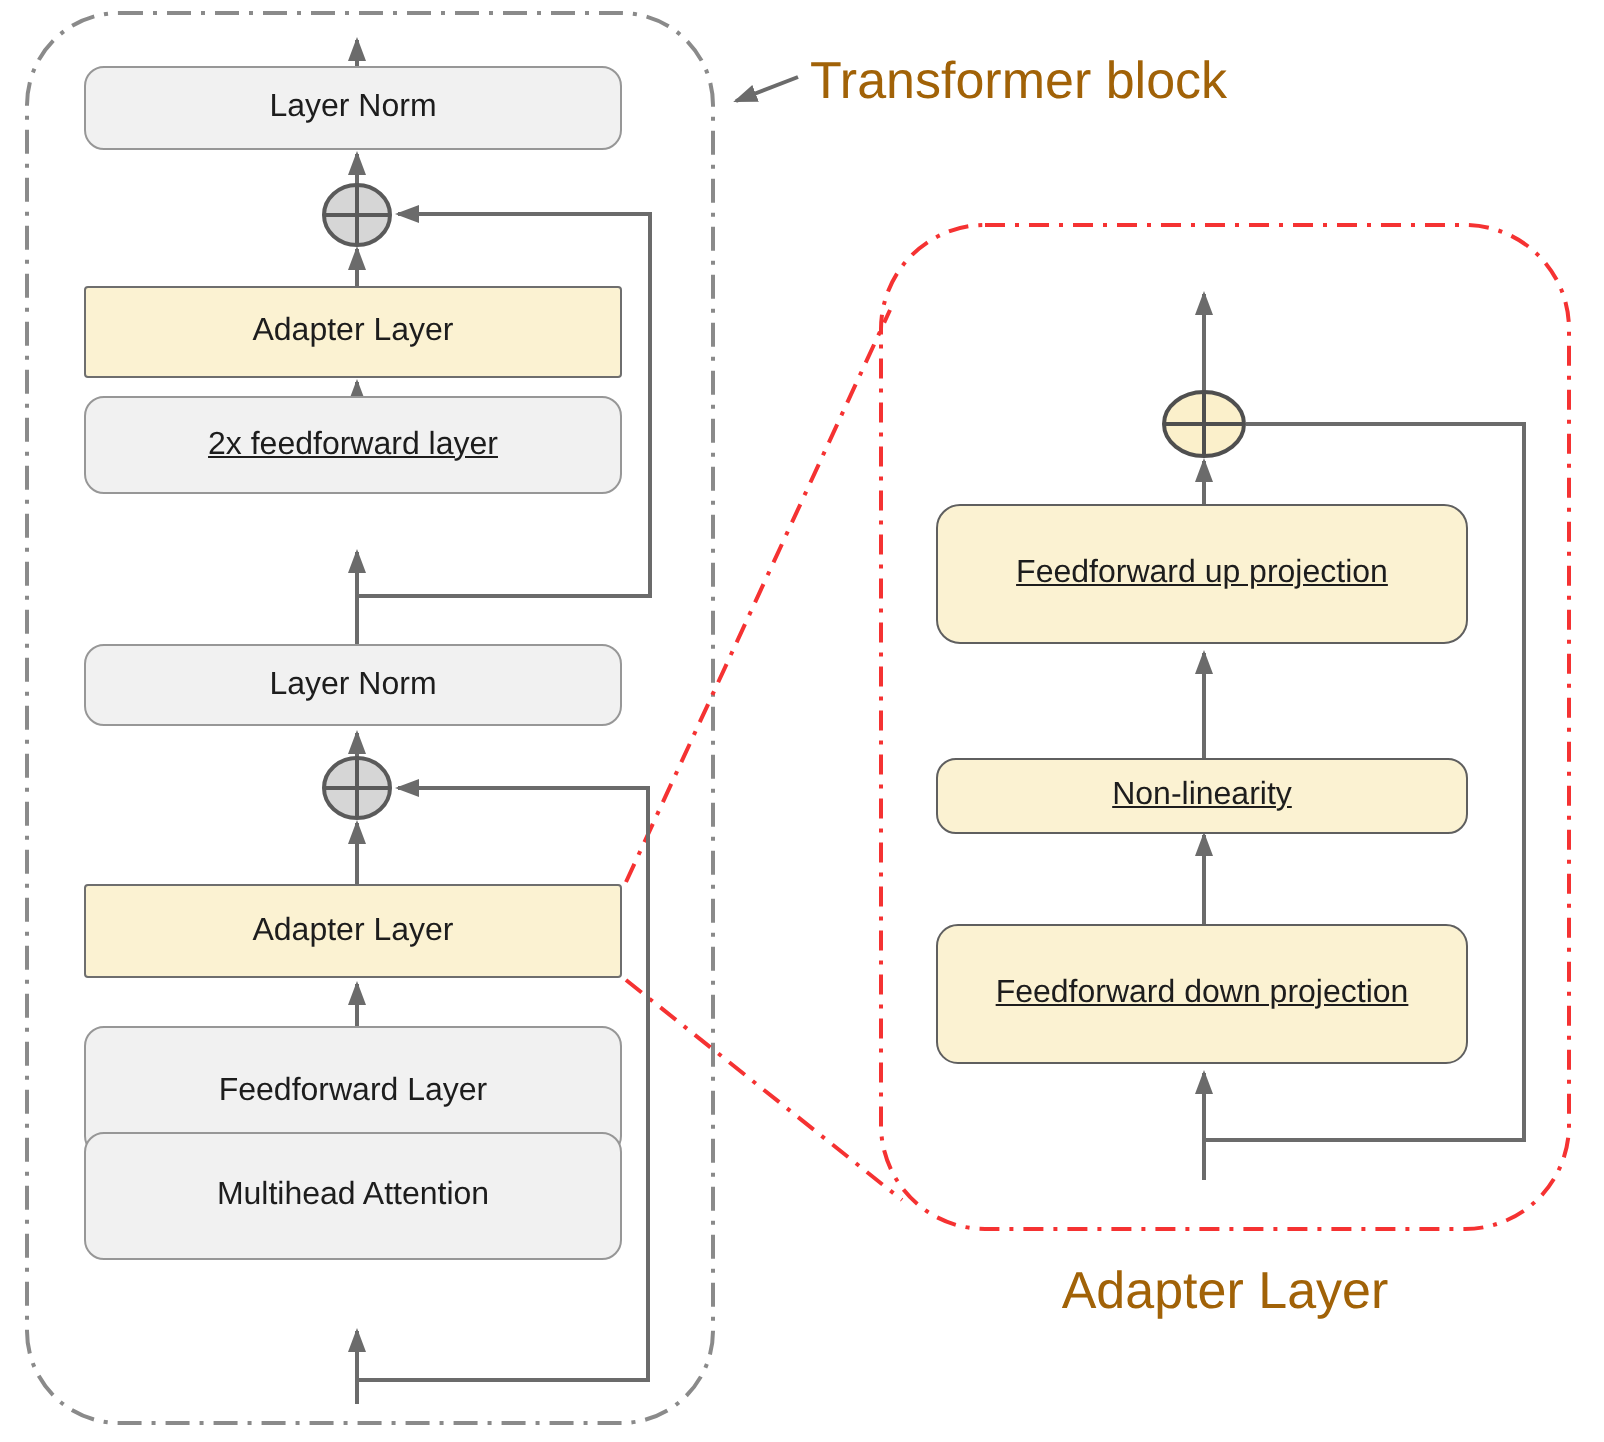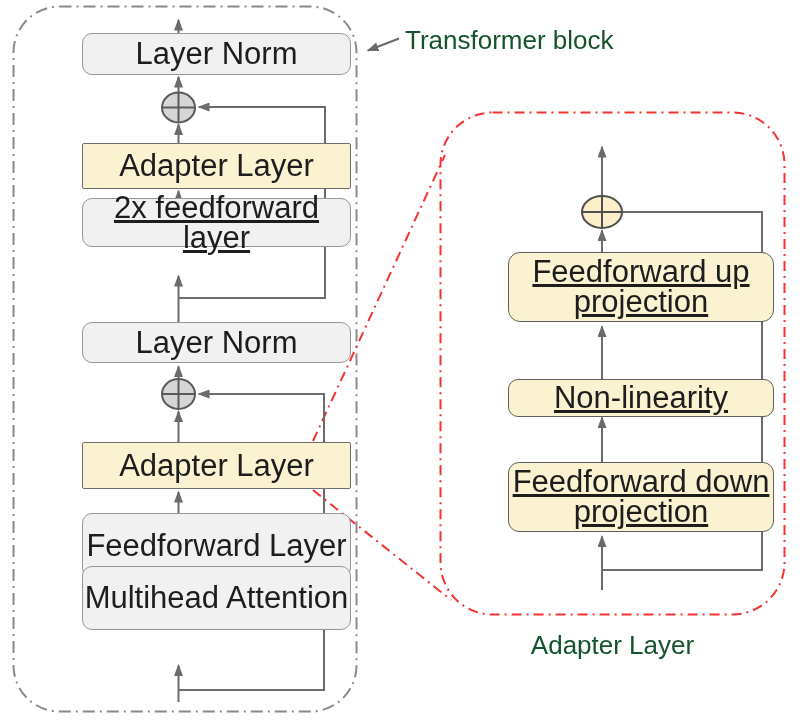--- a/index.html
+++ b/index.html
@@ -3,29 +3,29 @@
 <meta charset="utf-8">
 <style>
   html,body{margin:0;padding:0;background:#ffffff;}
   .stage{
     position:relative;width:802px;height:721px;background:#ffffff;overflow:hidden;
     font-family:"Liberation Sans", sans-serif;color:#1d1d1d;
   }
   .lines{position:absolute;left:0;top:0;z-index:1;}
   .box{
     position:absolute;z-index:2;display:flex;align-items:center;justify-content:center;
-    text-align:center;box-sizing:border-box;font-size:31px;line-height:30px;color:#1d1d1d;margin-left:40px;
+    text-align:center;box-sizing:border-box;font-size:16px;line-height:30px;color:#1d1d1d;
   }
   .gray{background:#f1f1f1;border:1.5px solid #979797;border-radius:10px;}
   .adapter{background:#fbf2d2;border:1.5px solid #6e6e6e;border-radius:2px;}
   .cream{background:#fbf2d2;border:1.5px solid #5f5f5f;border-radius:12px;}
   .left-col{left:42px;width:269px;}
   .right-col{left:468px;width:266px;text-decoration:underline;}
   .floating-label{
-    position:absolute;z-index:3;font-size:26px;line-height:28px;white-space:nowrap;color:#14532d;
+    position:absolute;z-index:3;font-size:26px;line-height:28px;white-space:nowrap;color:#a16207;
   }
   .caption{left:440px;top:631px;width:345px;text-align:center;}
 </style>
 </head>
 <body>
 
 <div class="stage">
 
   <svg class="lines" width="802" height="721" viewBox="0 0 802 721">
     <defs>

